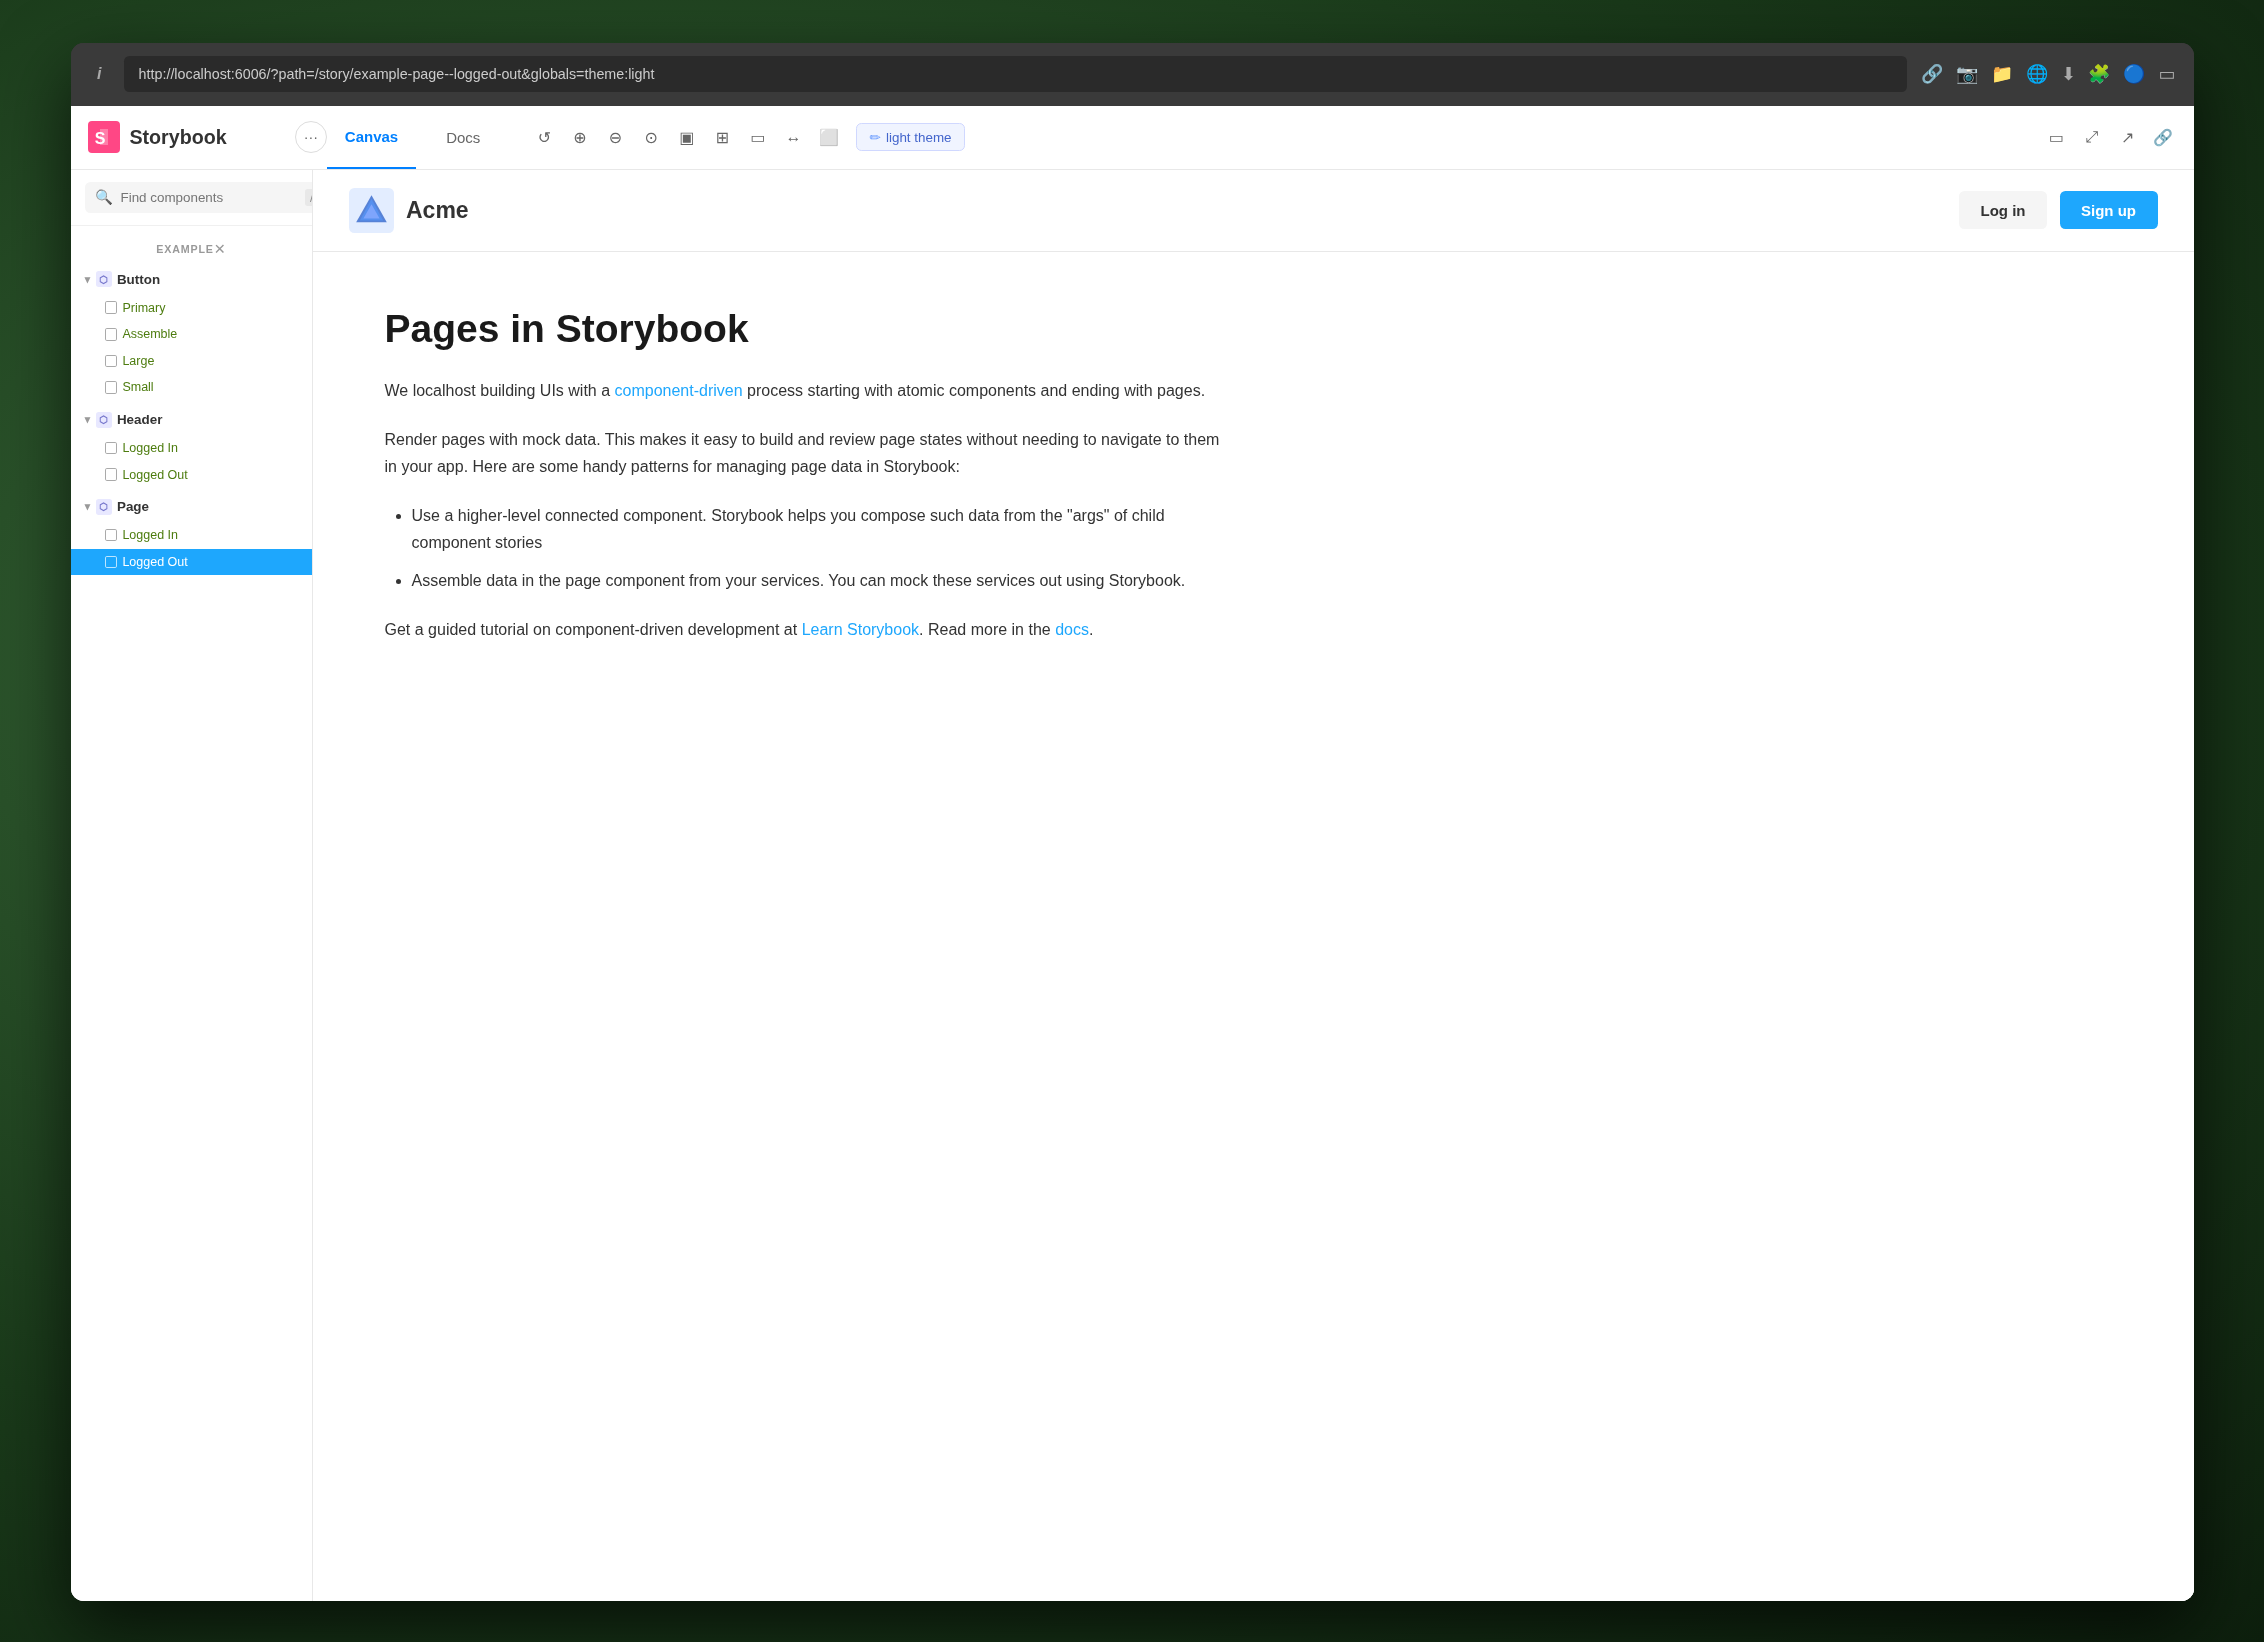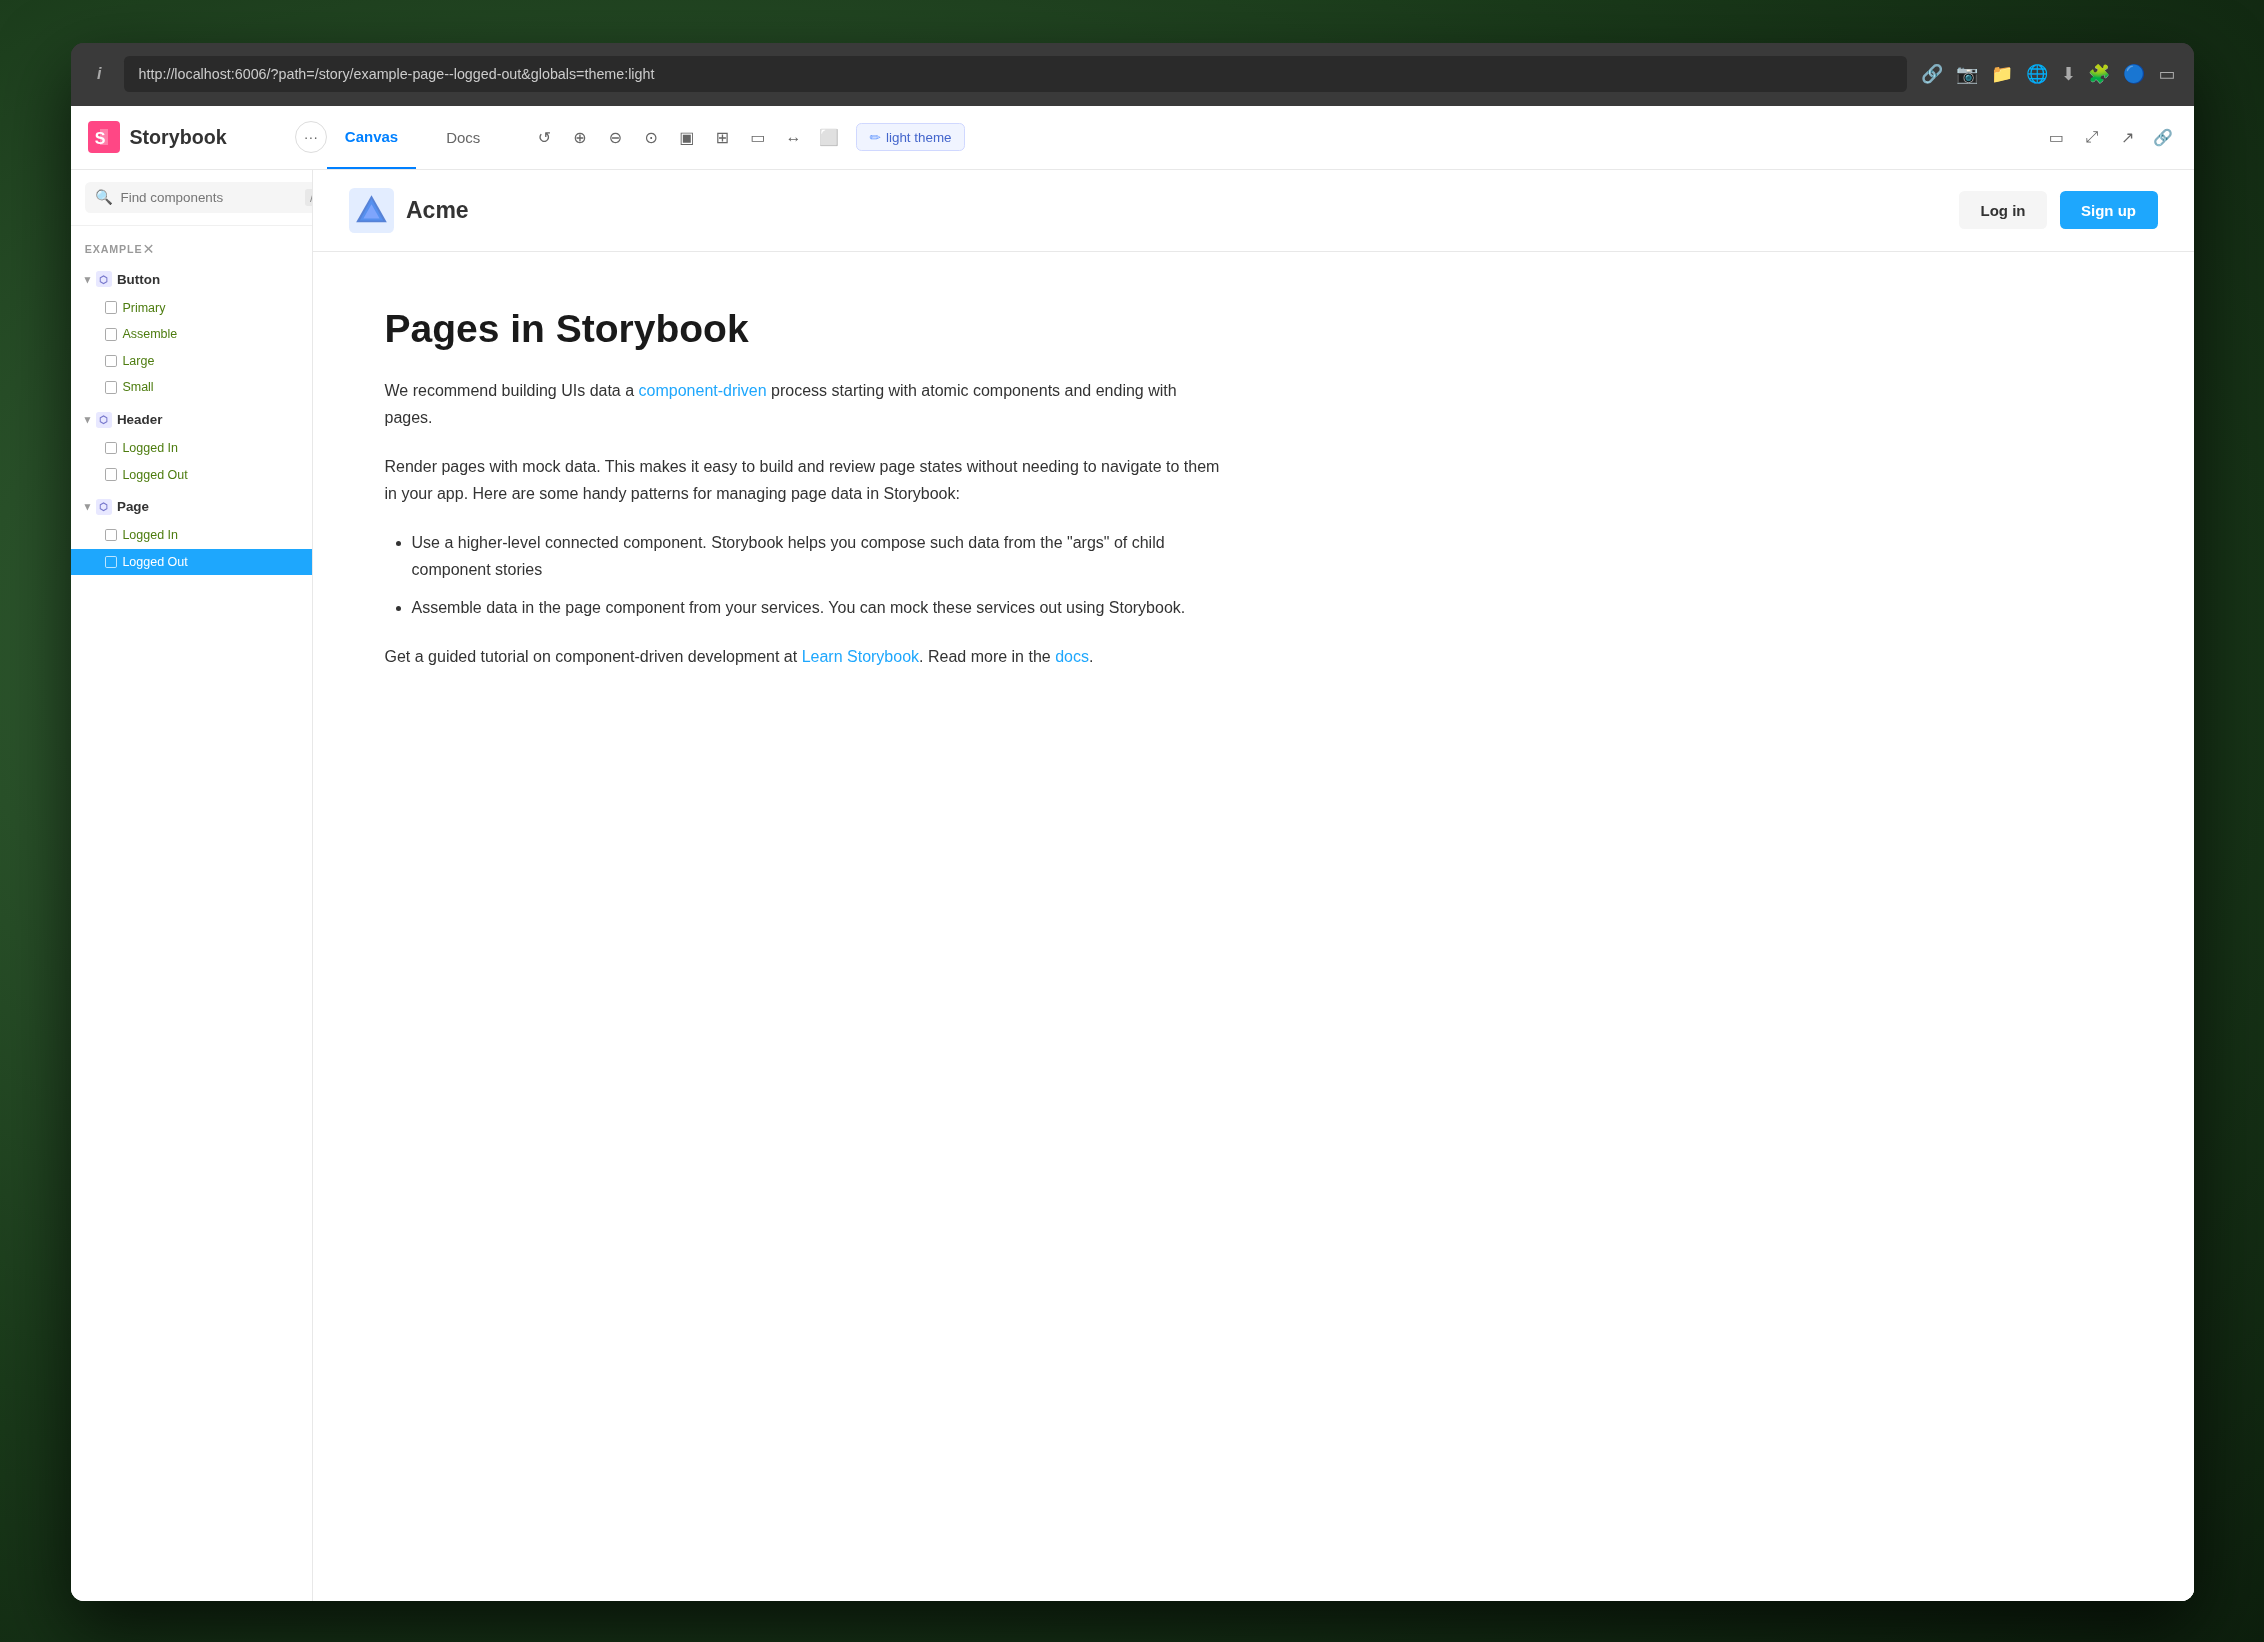--- a/index.html
+++ b/index.html
@@ -222,21 +222,21 @@
     }
     .nav-tree {
       flex: 1;
       overflow-y: auto;
       padding: 7.2px 0;
     }
     .nav-section-header {
       display: flex;
       align-items: center;
       padding: 7.2px 14.3px;
-      justify-content: flex-start;
+      justify-content: center;
     }
     .nav-section-label {
       font-size: 10.7px;
       font-weight: 600;
       color: #999;
       letter-spacing: 0.08em;
       text-transform: uppercase;
     }
     .nav-close-btn {
       color: #999;
@@ -576,21 +576,21 @@
             <div class="page-actions">
               <button class="btn-login">Log in</button>
               <button class="btn-signup">Sign up</button>
             </div>
           </div>
 
           <div class="page-body">
             <h1 class="page-title">Pages in Storybook</h1>
 
             <p class="page-paragraph">
-              <span>We recommend building UIs data a </span><a class="page-link" href="#">component-driven</a><span> process starting with atomic components and ending with pages.</span>
+              <span>We localhost building UIs with a </span><a class="page-link" href="#">component-driven</a><span> process starting with atomic components and ending with pages.</span>
             </p>
 
             <p class="page-paragraph">Render pages with mock data. This makes it easy to build and review page states without needing to navigate to them in your app. Here are some handy patterns for managing page data in Storybook:</p>
 
             <ul class="page-list">
               <li>Use a higher-level connected component. Storybook helps you compose such data from the "args" of child component stories</li>
               <li>Assemble data in the page component from your services. You can mock these services out using Storybook.</li>
             </ul>
 
             <p class="page-paragraph">

